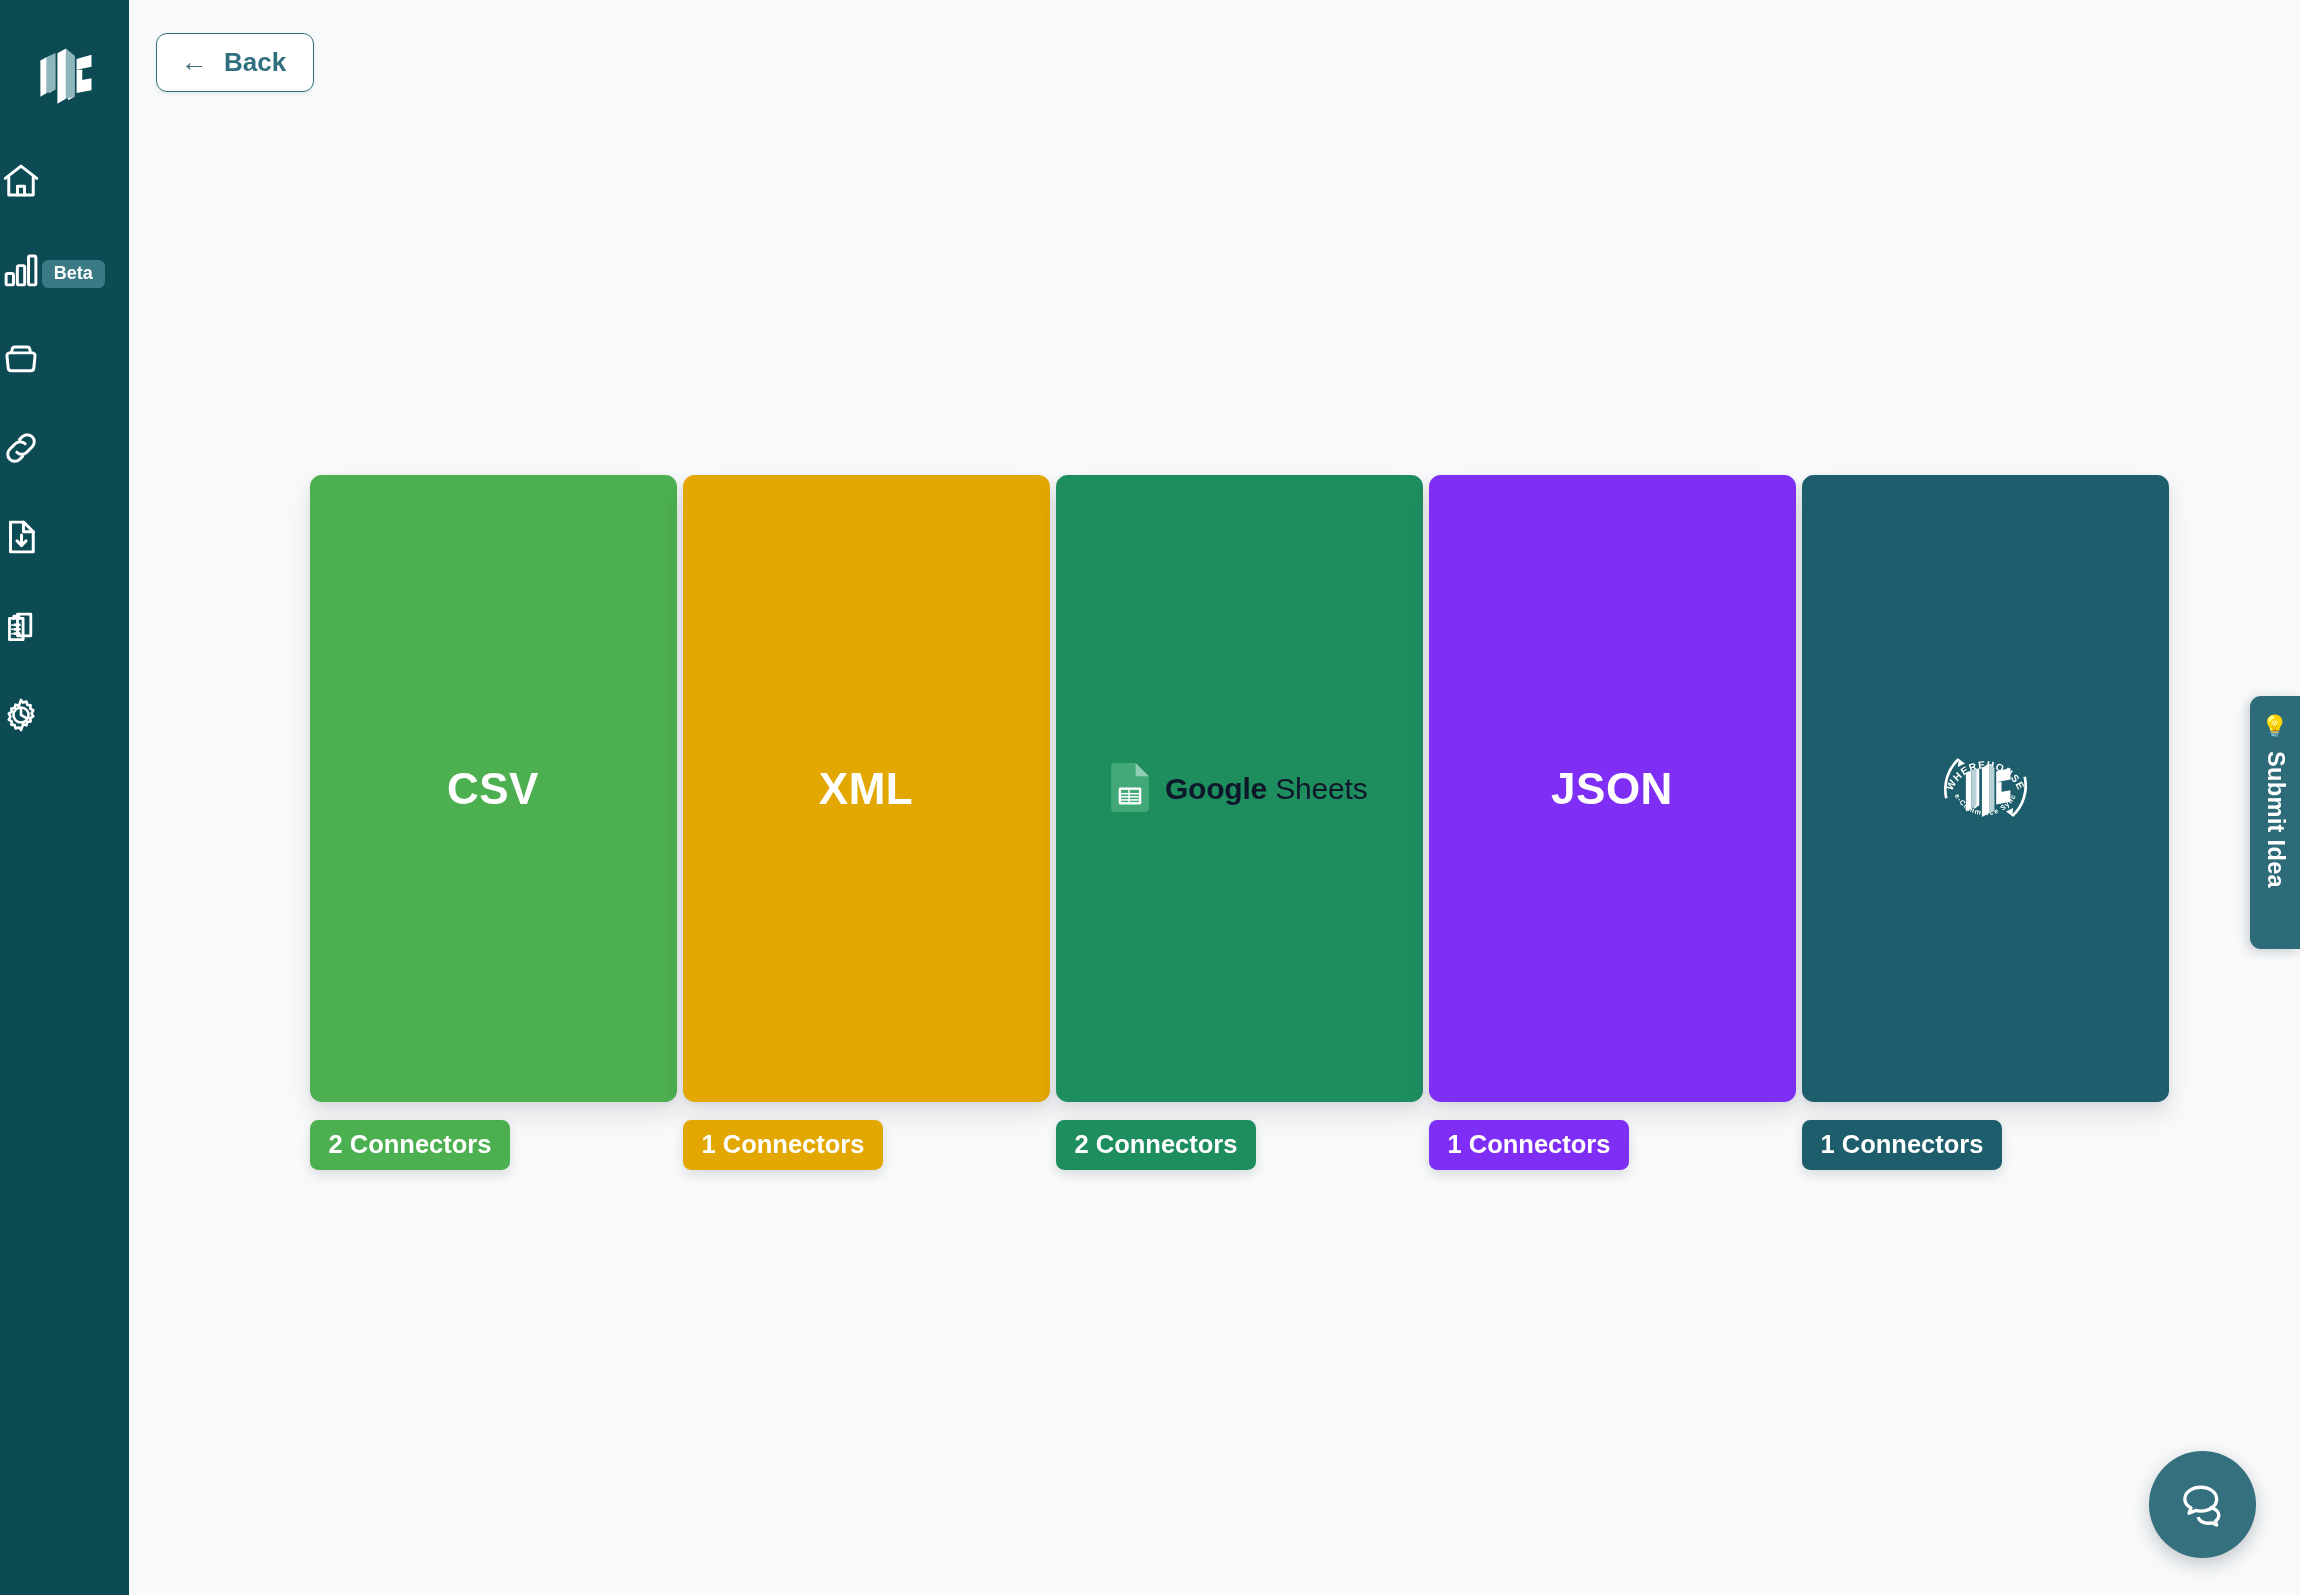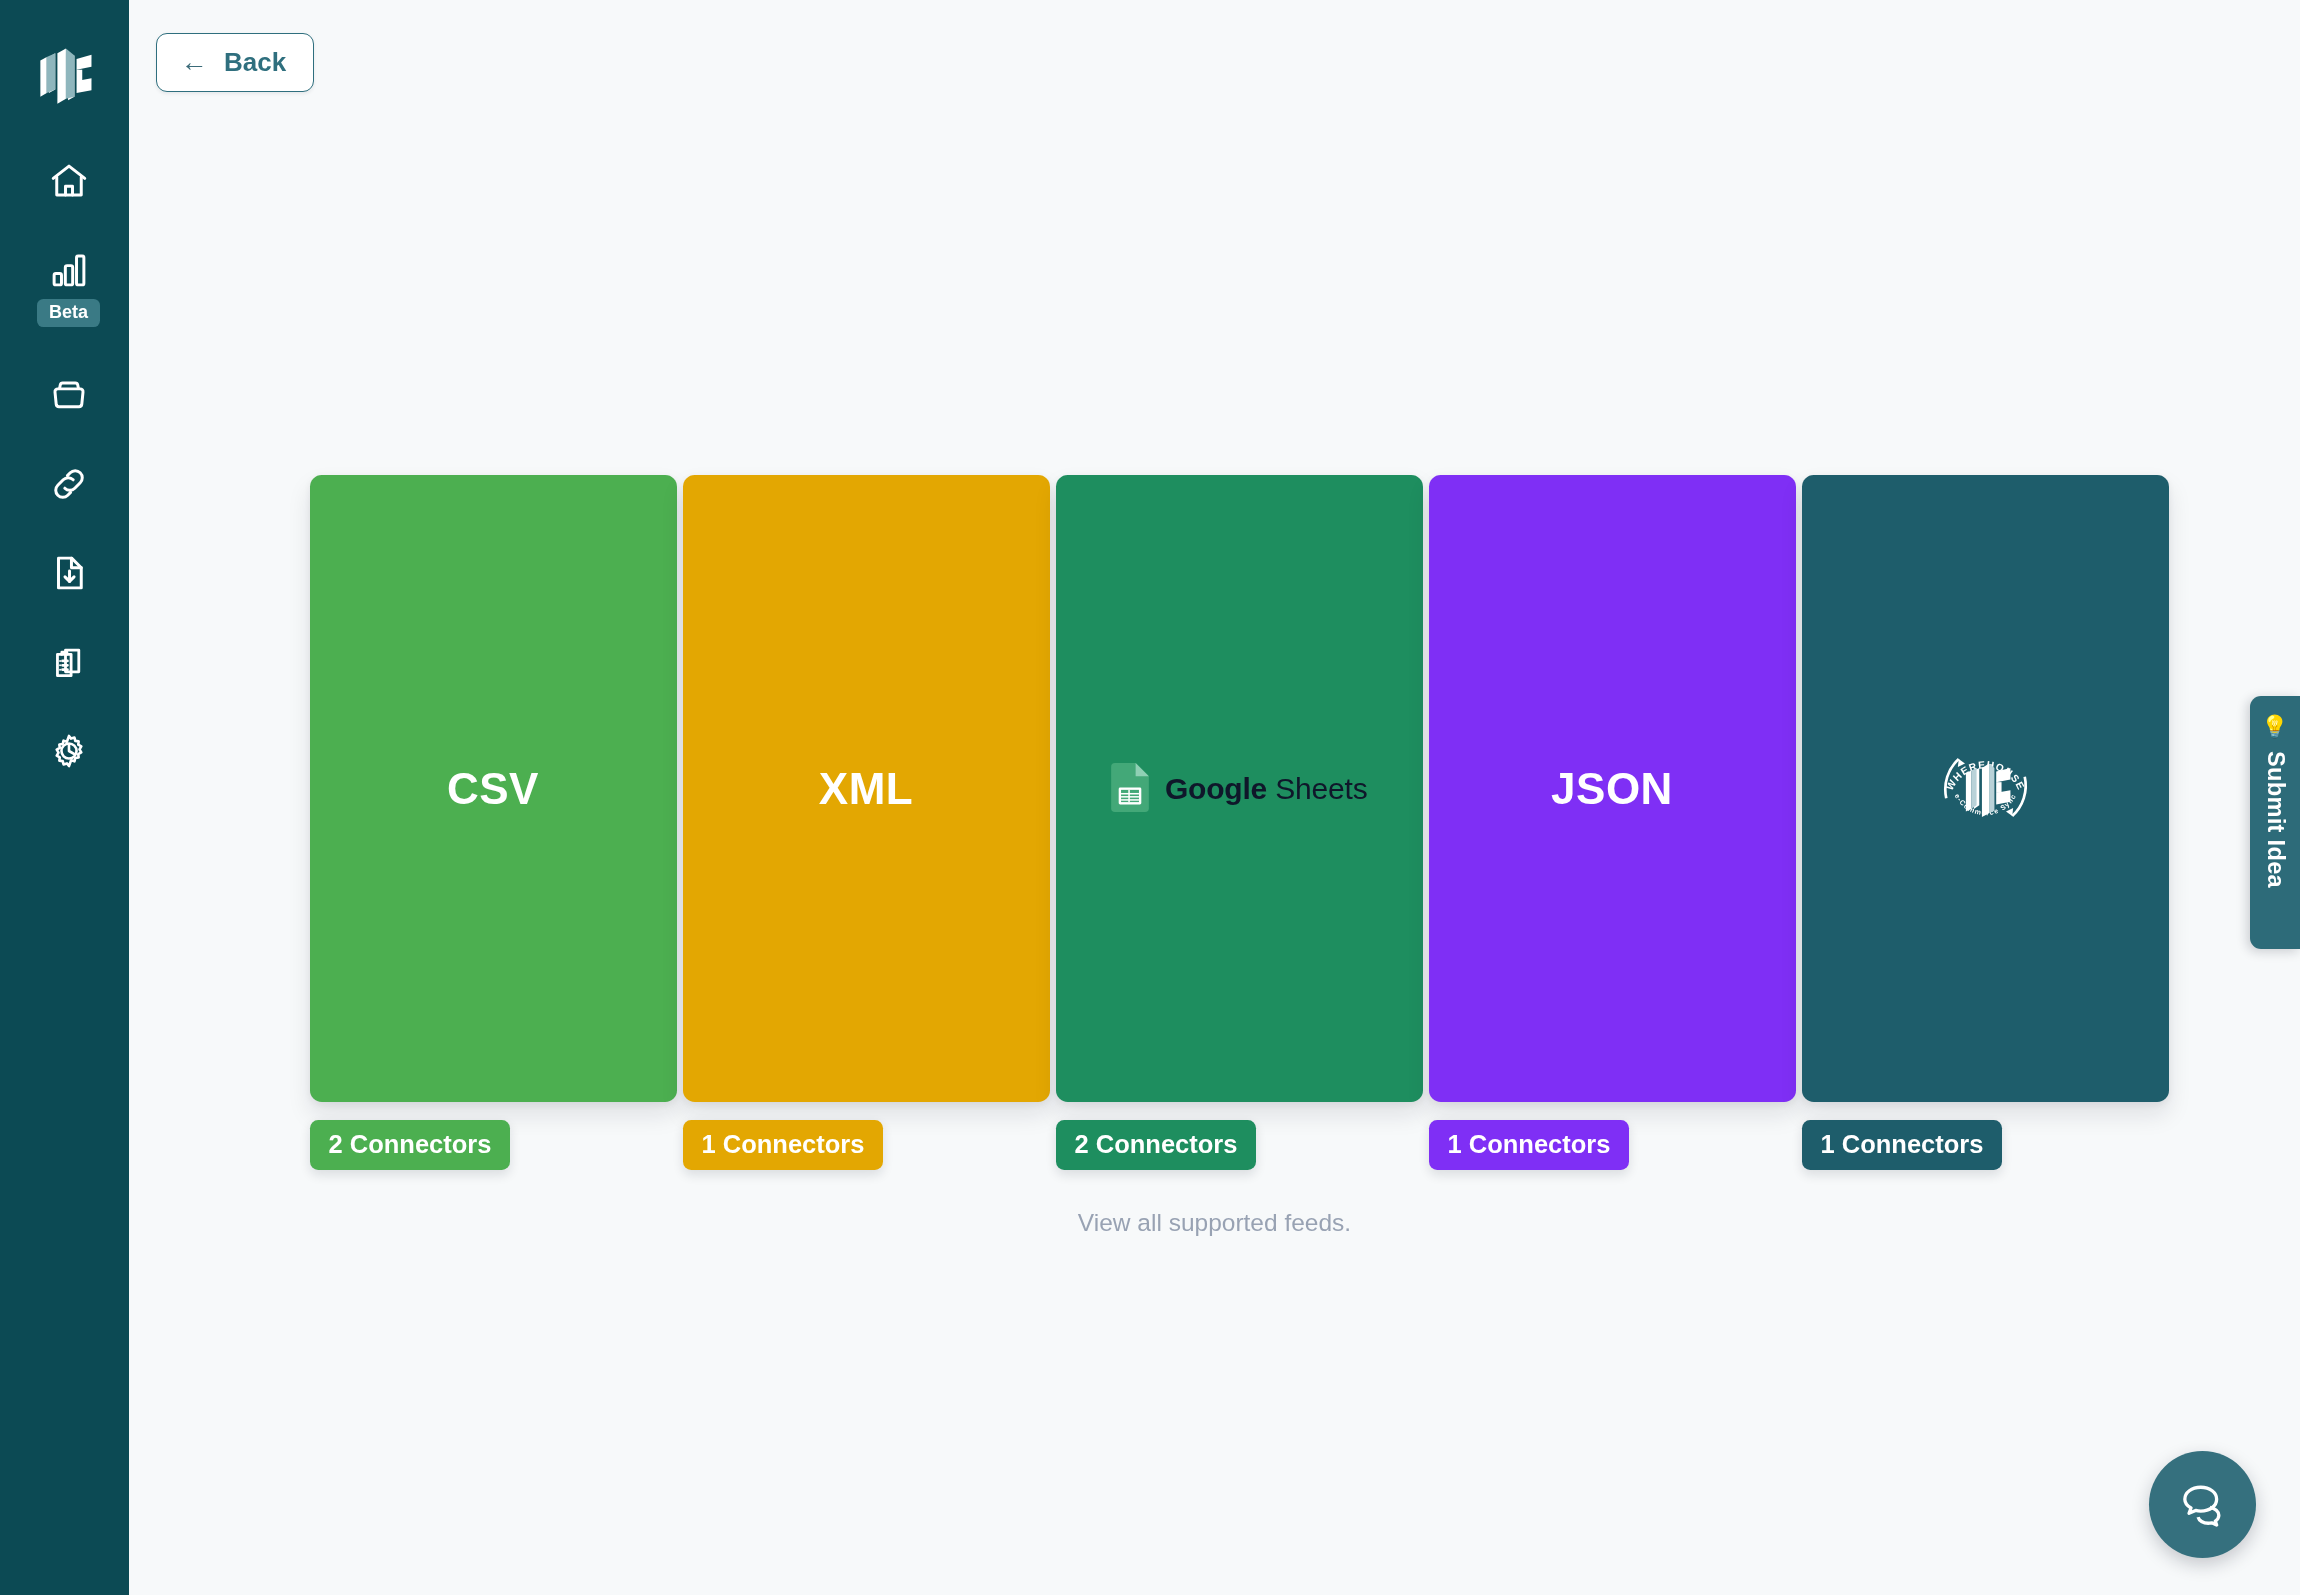--- a/index.html
+++ b/index.html
@@ -16,22 +16,22 @@
     width: 129px; height: 1596px;
     background: #0c4a54;
     display: flex; flex-direction: column; align-items: center;
     flex: 0 0 129px;
     padding-top: 42px;
     position: relative; z-index: 5;
   }
   .brand-logo { width: 71px; height: 71px; display: flex; align-items: center; justify-content: center; }
   .nav-list { margin-top: 47px; display: flex; flex-direction: column; align-items: center; width: 100%; }
   .nav-item {
-    width: 100%; display: flex; flex-direction: column; align-items: center;
-    margin-bottom: 47px; cursor: pointer; padding-left: 8px;
+    width: 100%; display: flex; align-items: center;
+    margin-bottom: 47px; cursor: pointer;
   }
   .nav-icon { width: 42px; height: 42px; display: flex; align-items: center; justify-content: center; }
   .nav-icon svg { width: 42px; height: 42px; display: block; }
   .beta-badge {
     margin-top: 8.2px;
     background: #3a7a85;
     color: #ffffff;
     font-size: 18px; font-weight: 700;
     border-radius: 6.4px;
     padding: 3.6px 11.8px 4.5px 11.8px;
@@ -363,21 +363,20 @@
                   <rect x="72" y="54" width="6" height="12"></rect>
                 </g>
               </svg>
             </span>
           </div>
           <span class="feed-badge" style="background:#1e5d6b">1 Connectors</span>
         </div>
 
       </section>
 
-      <p class="footnote">View all supported feeds.</p>
 
       <div class="submit-idea">
         <span class="bulb">💡</span>
         <span class="si-label">Submit Idea</span>
       </div>
 
       <div class="chat-fab">
         <svg viewBox="0 0 24 24" fill="none" stroke="#ffffff" stroke-width="1.5" stroke-linejoin="round" aria-hidden="true">
           <path d="M11.2 4.2c4.2 0 7.2 2.4 7.2 5.4 0 3-3 5.4-7.2 5.4-.8 0-1.6-.1-2.3-.3l-3 1.3.9-2.4C5.2 12.7 4 11.3 4 9.6c0-3 3-5.4 7.2-5.4Z"></path>
           <path d="M15.4 13.3c2.3.4 4 1.9 4 3.6 0 1-.6 2-1.6 2.6l.6 1.8-2.2-1c-.5.1-1 .2-1.6.2-2.3 0-4.2-1.2-4.6-2.8"></path>

